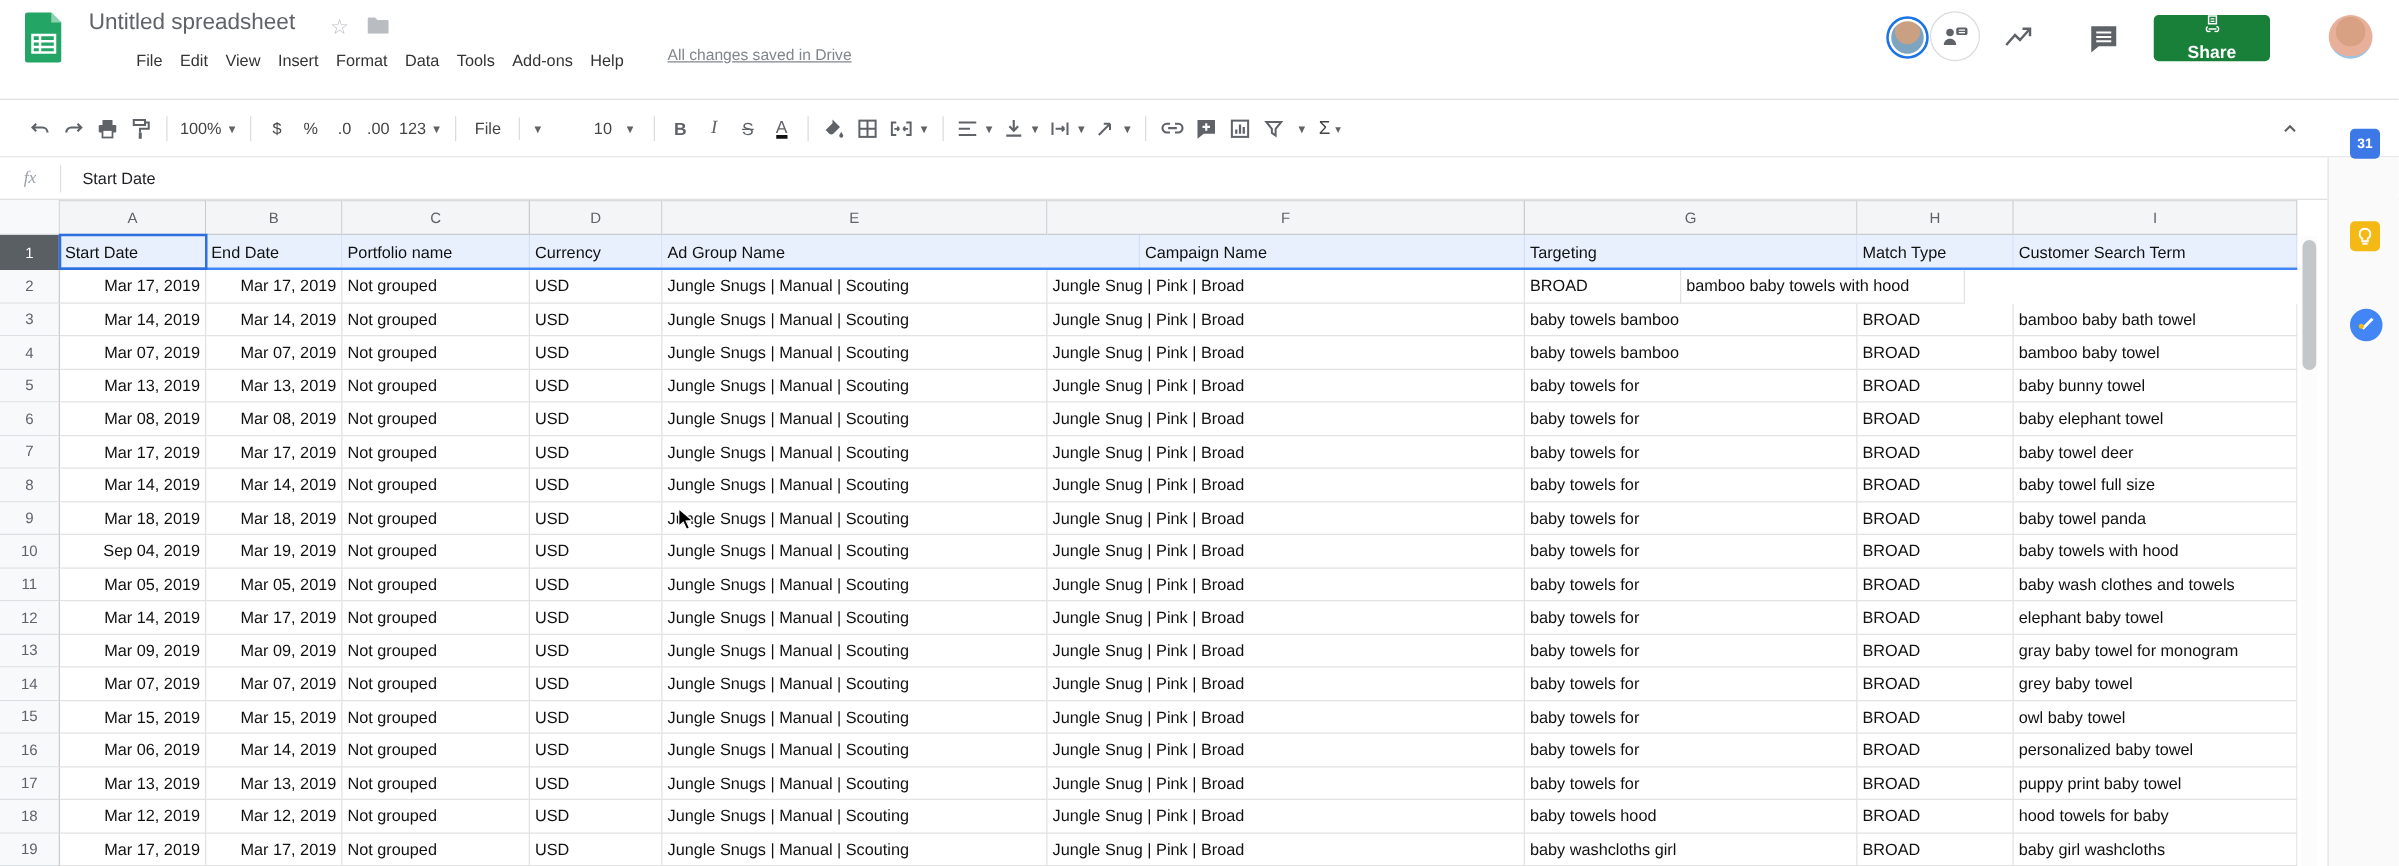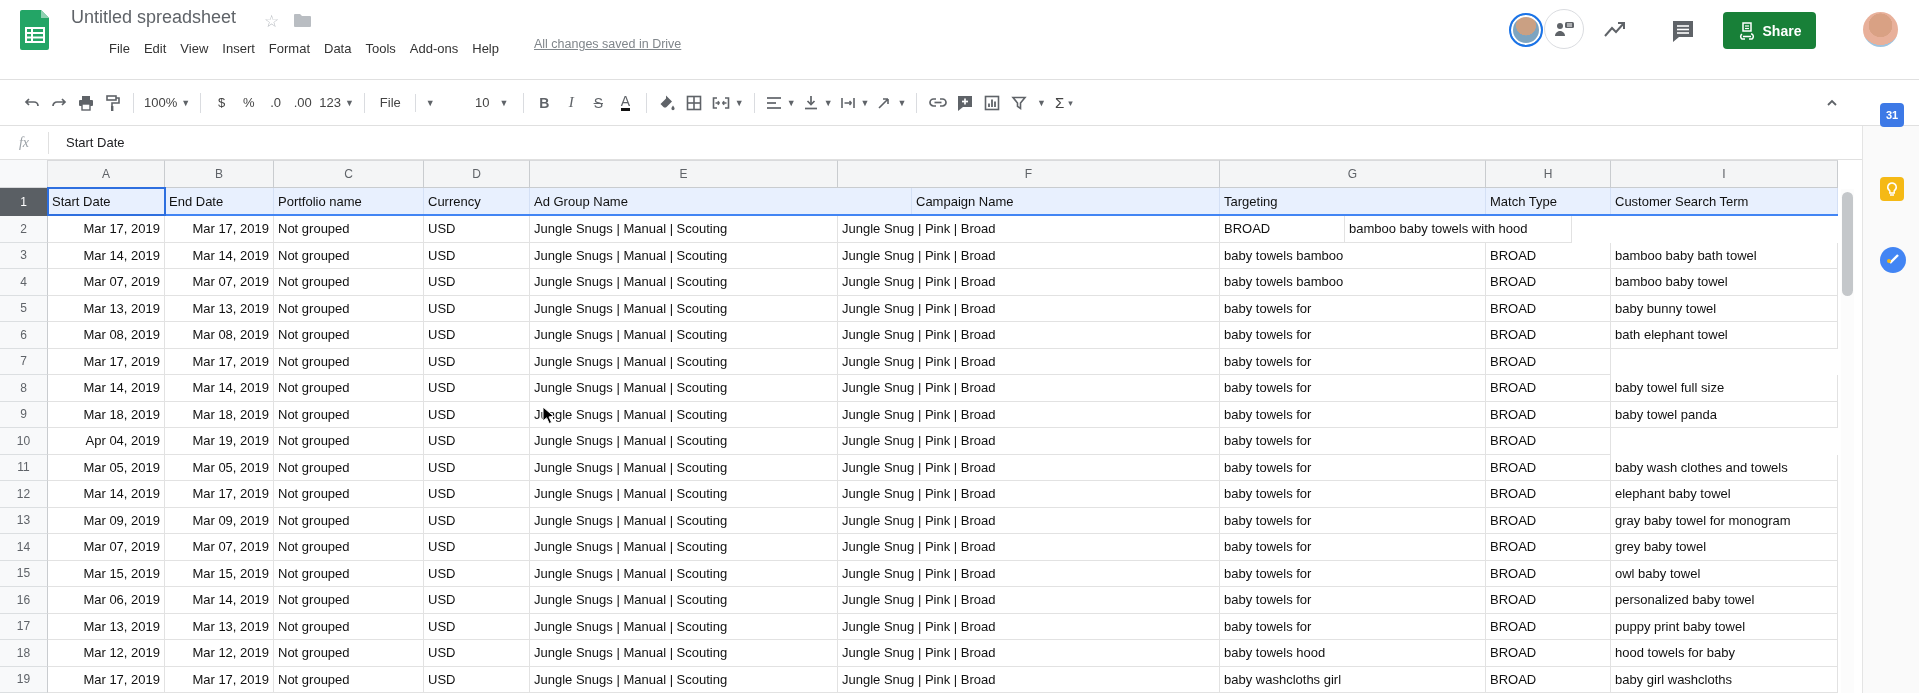--- a/index.html
+++ b/index.html
@@ -21,21 +21,21 @@
   .avatar { border-radius:50%; position:absolute; }
   .collab-1 { left:1509px; top:13px; width:34px; height:34px;
               background:radial-gradient(circle at 50% 35%, #caa083 0 40%, #7da4c0 41%);
               border:2px solid #1a73e8; box-shadow:0 0 0 2px #fff inset; }
   .collab-2 { left:1544px; top:9px; width:40px; height:40px; background:#fff; border:1px solid #dadce0;
               display:flex; align-items:center; justify-content:center; }
   .icon-btn { position:absolute; background:none; border:none; cursor:pointer; }
   .share-btn { position:absolute; left:1723px; top:12px; width:93px; height:37px; background:#188038;
                border:none; border-radius:4px; color:#fff; font-size:14px; font-weight:bold;
                display:flex; align-items:center; justify-content:center; gap:7px; cursor:pointer;
-               font-family:"Liberation Sans", sans-serif; }
+               font-family:"Liberation Sans", sans-serif;flex-direction:column; }
   .user-avatar { left:1863px; top:12px; width:35px; height:35px;
                  background:radial-gradient(circle at 50% 38%, #d9a184 0 42%, #e8b09a 43% 70%, #9fc3de 71%); }
 
   
   .toolbar { position:absolute; left:0; top:79px; width:100%; height:47px; background:#fff;
              border-top:1px solid #e0e0e0; border-bottom:1px solid #e0e0e0;
              display:flex; align-items:center; padding-left:18px; }
   .tb { min-width:27px; height:28px; display:flex; align-items:center; justify-content:center;
         background:none; border:none; color:#5f6368; font-size:13.5px; border-radius:2px; cursor:pointer;
         font-family:"Liberation Sans", sans-serif; padding:0 3px; }
@@ -414,32 +414,33 @@
         <div class="g-row">
           <div class="row-num">6</div>
           <div class="cell al-r" style="width: 117px;">Mar 08, 2019</div>
           <div class="cell al-r" style="width: 109px;">Mar 08, 2019</div>
           <div class="cell" style="width: 150px;">Not grouped</div>
           <div class="cell" style="width: 106px;">USD</div>
           <div class="cell" style="width: 308px;">Jungle Snugs | Manual | Scouting</div>
           <div class="cell" style="width: 382px;">Jungle Snug | Pink | Broad</div>
           <div class="cell" style="width: 266px;">baby towels for</div>
           <div class="cell" style="width: 125px;">BROAD</div>
-          <div class="cell" style="width: 227px;">bath elephant towel</div>
+          <div class="cell" style="width: 227px;">baby elephant towel</div>
         </div>
         <div class="g-row">
           <div class="row-num">7</div>
           <div class="cell al-r" style="width: 117px;">Mar 17, 2019</div>
           <div class="cell al-r" style="width: 109px;">Mar 17, 2019</div>
           <div class="cell" style="width: 150px;">Not grouped</div>
           <div class="cell" style="width: 106px;">USD</div>
           <div class="cell" style="width: 308px;">Jungle Snugs | Manual | Scouting</div>
           <div class="cell" style="width: 382px;">Jungle Snug | Pink | Broad</div>
           <div class="cell" style="width: 266px;">baby towels for</div>
           <div class="cell" style="width: 125px;">BROAD</div>
+          <div class="cell" style="width: 227px;">baby towel deer</div>
         </div>
         <div class="g-row">
           <div class="row-num">8</div>
           <div class="cell al-r" style="width: 117px;">Mar 14, 2019</div>
           <div class="cell al-r" style="width: 109px;">Mar 14, 2019</div>
           <div class="cell" style="width: 150px;">Not grouped</div>
           <div class="cell" style="width: 106px;">USD</div>
           <div class="cell" style="width: 308px;">Jungle Snugs | Manual | Scouting</div>
           <div class="cell" style="width: 382px;">Jungle Snug | Pink | Broad</div>
           <div class="cell" style="width: 266px;">baby towels for</div>
@@ -453,28 +454,29 @@
           <div class="cell" style="width: 150px;">Not grouped</div>
           <div class="cell" style="width: 106px;">USD</div>
           <div class="cell" style="width: 308px;">Jungle Snugs | Manual | Scouting</div>
           <div class="cell" style="width: 382px;">Jungle Snug | Pink | Broad</div>
           <div class="cell" style="width: 266px;">baby towels for</div>
           <div class="cell" style="width: 125px;">BROAD</div>
           <div class="cell" style="width: 227px;">baby towel panda</div>
         </div>
         <div class="g-row">
           <div class="row-num">10</div>
-          <div class="cell al-r" style="width: 117px;">Apr 04, 2019</div>
+          <div class="cell al-r" style="width: 117px;">Sep 04, 2019</div>
           <div class="cell al-r" style="width: 109px;">Mar 19, 2019</div>
           <div class="cell" style="width: 150px;">Not grouped</div>
           <div class="cell" style="width: 106px;">USD</div>
           <div class="cell" style="width: 308px;">Jungle Snugs | Manual | Scouting</div>
           <div class="cell" style="width: 382px;">Jungle Snug | Pink | Broad</div>
           <div class="cell" style="width: 266px;">baby towels for</div>
           <div class="cell" style="width: 125px;">BROAD</div>
+          <div class="cell" style="width: 227px;">baby towels with hood</div>
         </div>
         <div class="g-row">
           <div class="row-num">11</div>
           <div class="cell al-r" style="width: 117px;">Mar 05, 2019</div>
           <div class="cell al-r" style="width: 109px;">Mar 05, 2019</div>
           <div class="cell" style="width: 150px;">Not grouped</div>
           <div class="cell" style="width: 106px;">USD</div>
           <div class="cell" style="width: 308px;">Jungle Snugs | Manual | Scouting</div>
           <div class="cell" style="width: 382px;">Jungle Snug | Pink | Broad</div>
           <div class="cell" style="width: 266px;">baby towels for</div>

